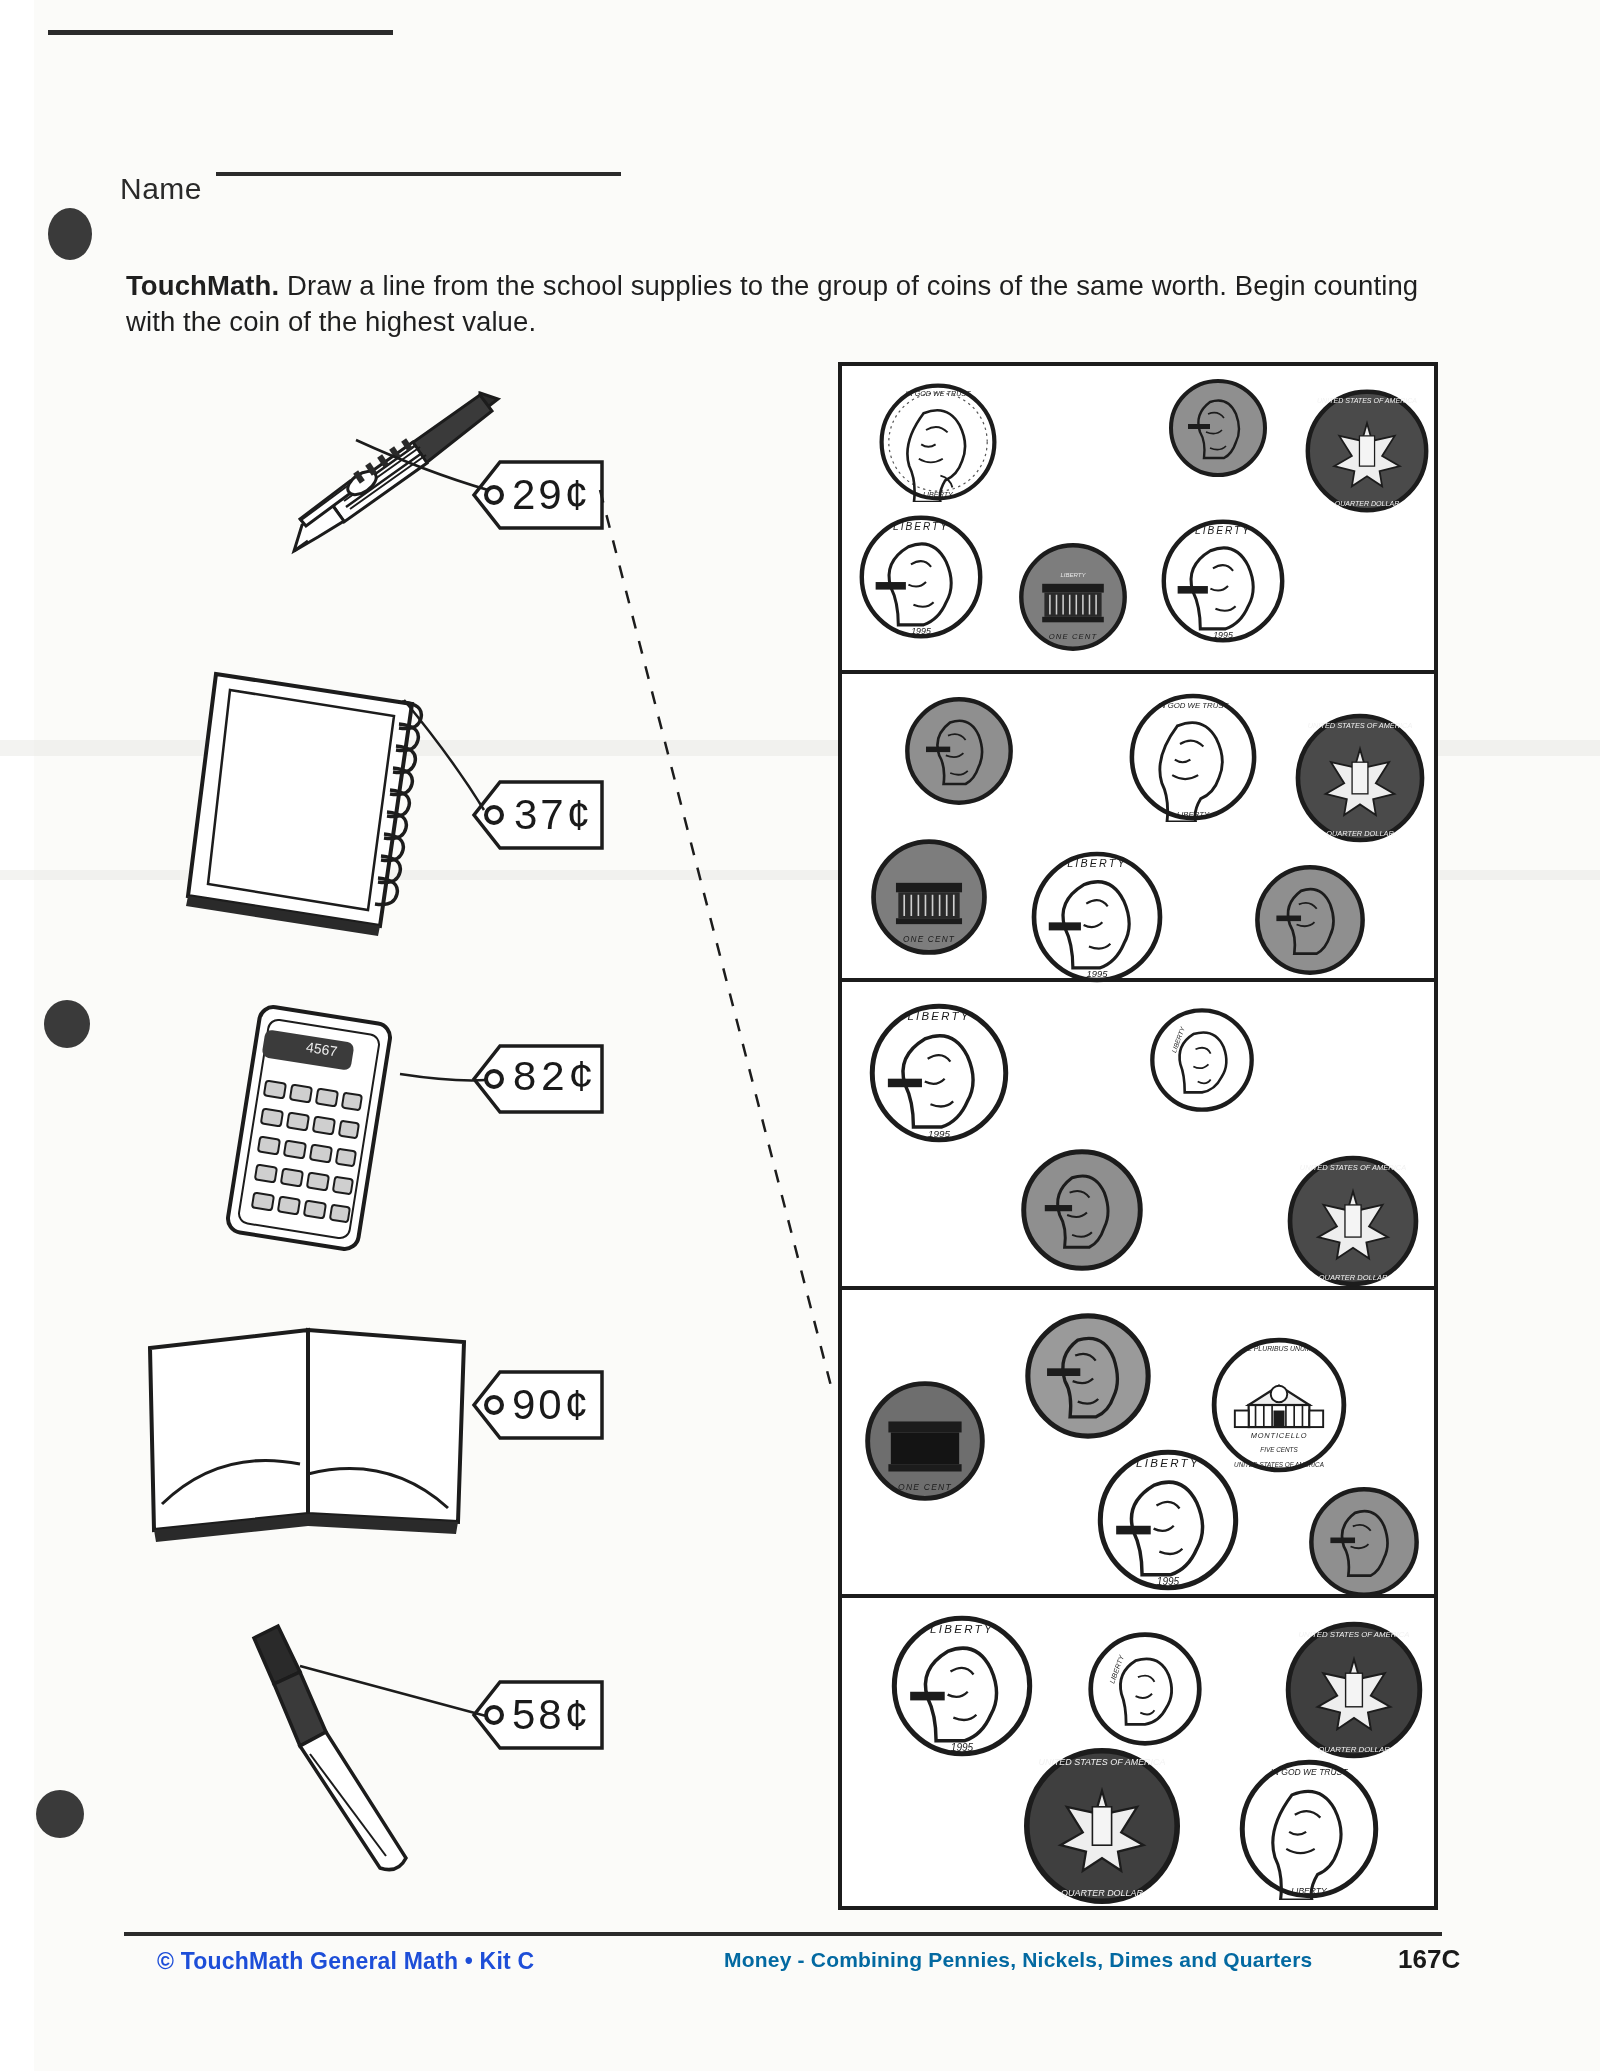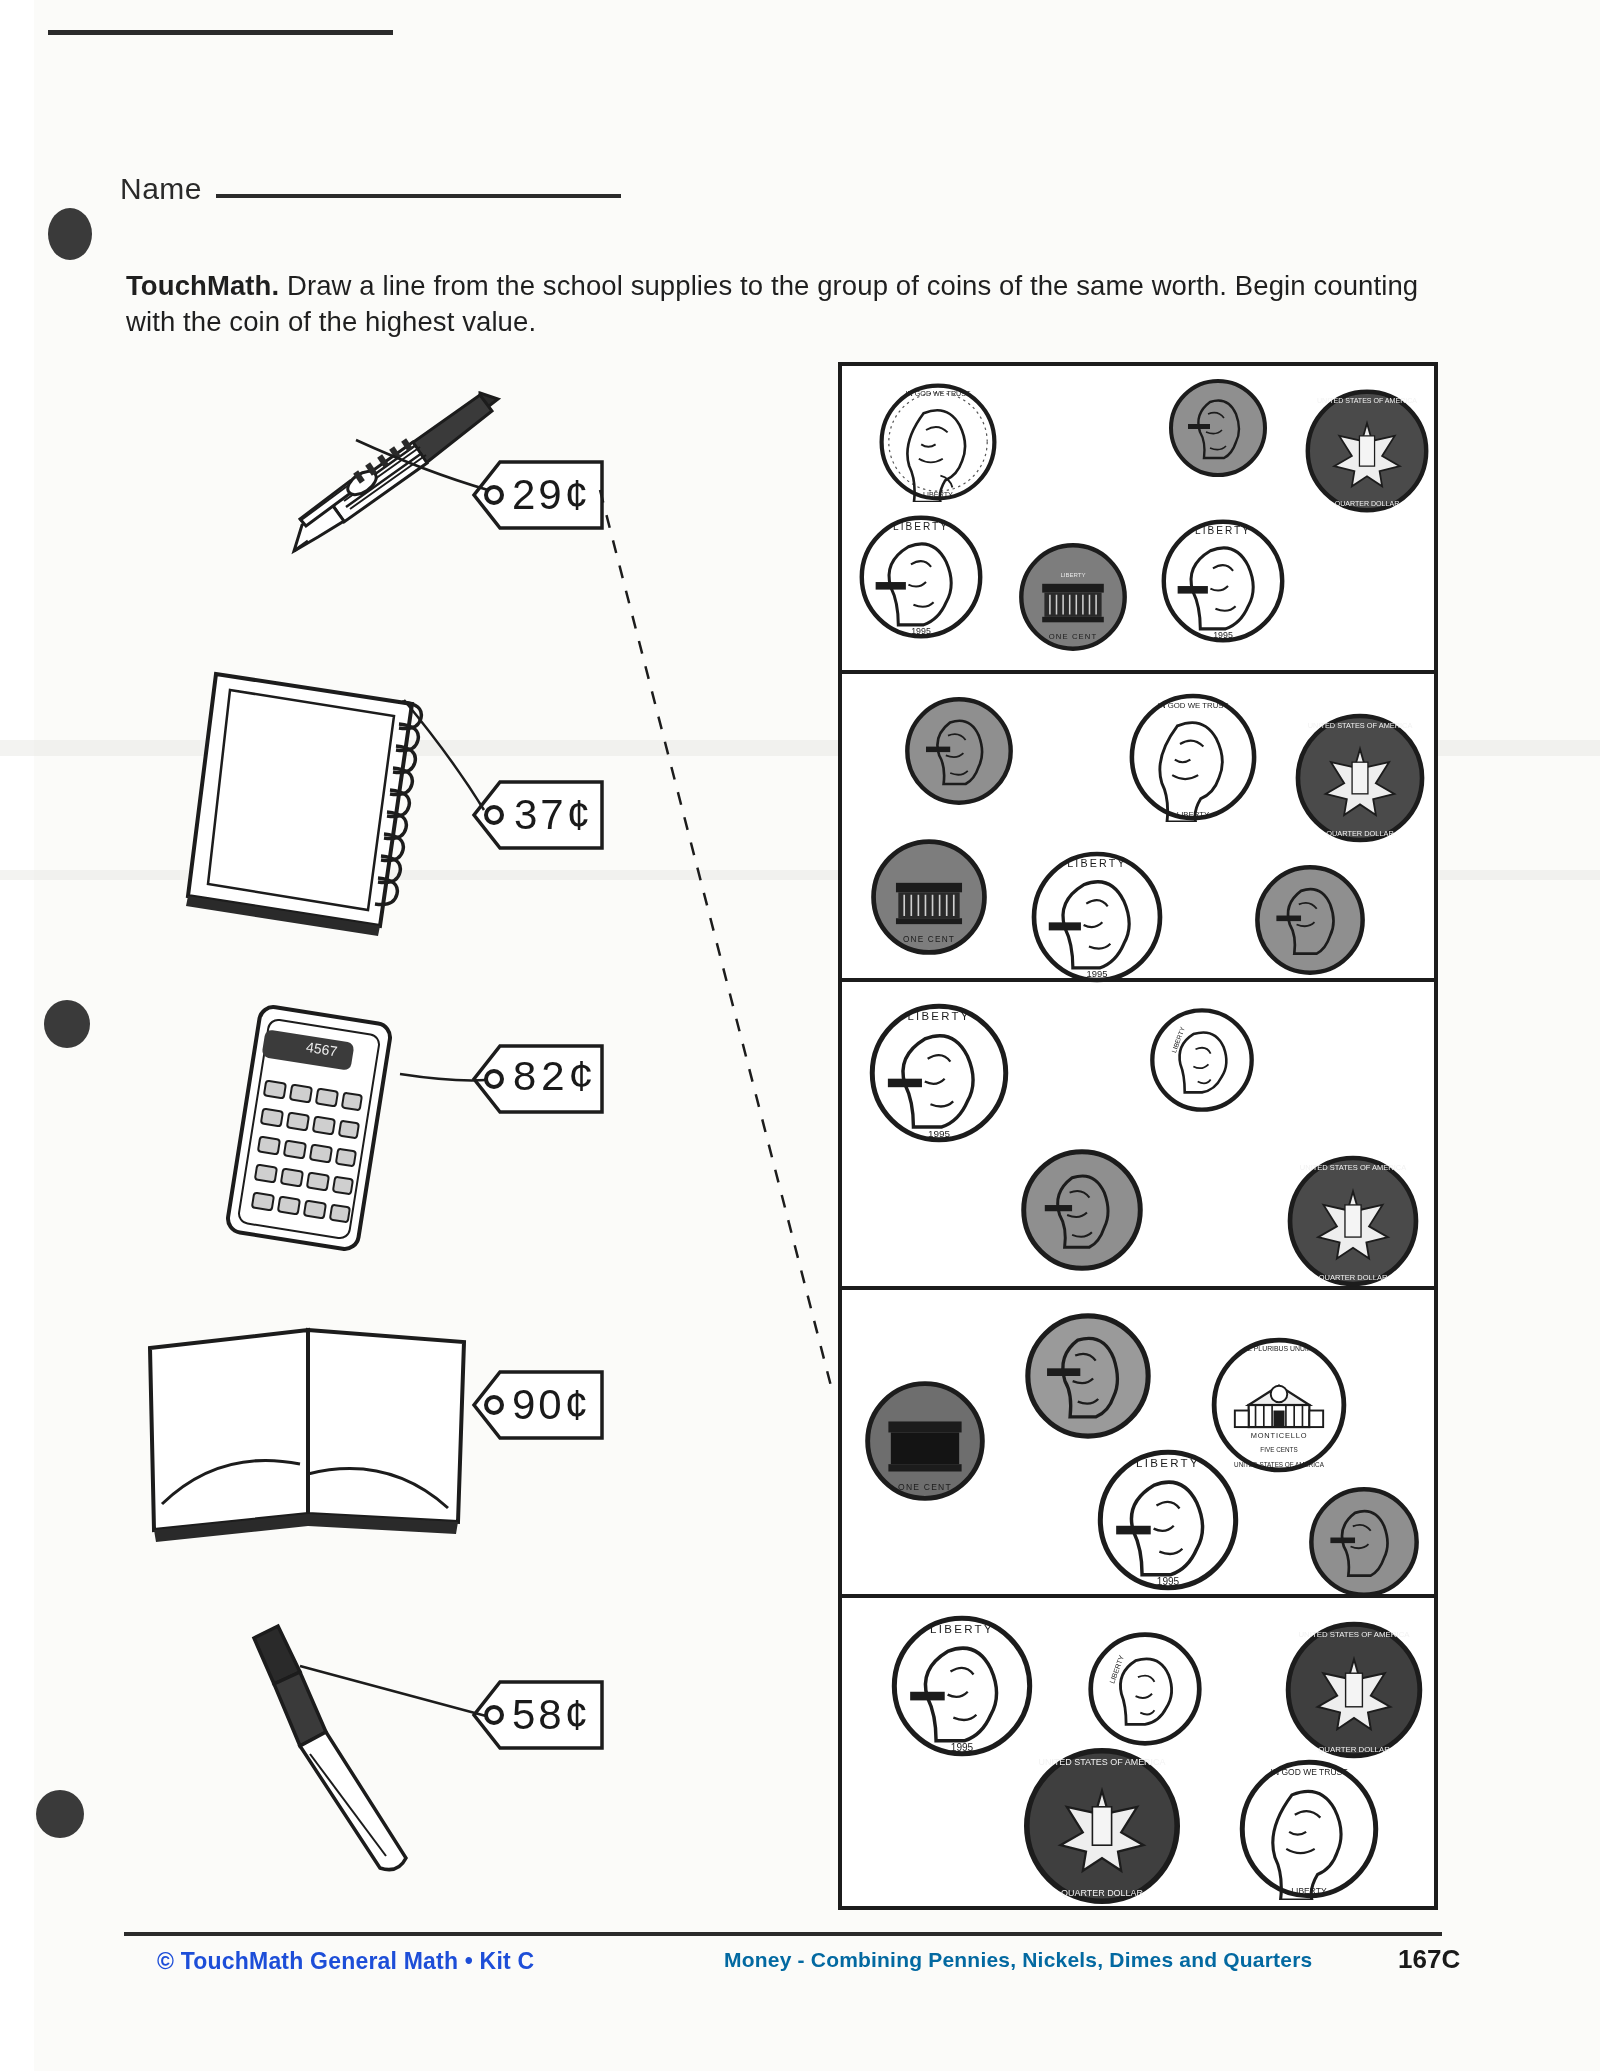--- a/index.html
+++ b/index.html
@@ -13,36 +13,36 @@
   
   .scanedge{position:absolute;left:0;top:0;width:34px;height:2071px;background:#fff;}
   .toprule{position:absolute;left:48px;top:30px;width:345px;height:5px;background:#2b2b2b;}
   .punch{position:absolute;border-radius:50%;background:#3a3a3a;}
   .punch.p1{left:48px;top:208px;width:44px;height:52px;}
   .punch.p2{left:44px;top:1000px;width:46px;height:48px;}
   .punch.p3{left:36px;top:1790px;width:48px;height:48px;}
   .smudge{position:absolute;background:#e9e9e5;opacity:.55;}
 
   
-  .name-row{position:absolute;left:120px;top:172px;display:flex;align-items:flex-end;gap:14px;}
+  .name-row{position:absolute;left:120px;top:172px;display:flex;gap:14px;}
   .name-label{font-size:30px;letter-spacing:.5px;color:#2a2a2a;font-weight:400;}
   .name-line{width:405px;height:4px;background:#2b2b2b;margin-bottom:8px;}
 
   
   .directions{position:absolute;left:126px;top:268px;width:1330px;
     font-size:27.5px;line-height:1.32;color:#1f1f1f;letter-spacing:.1px;}
   .directions b{font-weight:700;}
 
   
   .coin-panel{position:absolute;left:838px;top:362px;width:600px;height:1548px;
     border:4px solid #1c1c1c;box-sizing:border-box;background:#fff;}
   .coin-box{position:relative;height:20%;border-bottom:4px solid #1c1c1c;box-sizing:border-box;}
   .coin-box:last-child{border-bottom:none;}
 
-  .coin{position:absolute;border-radius:50%;box-sizing:border-box;}
+  .coin{position:absolute;border-radius:50%;box-sizing:border-box;font-style:italic;}
   .coin svg{display:block;width:100%;height:100%;}
 
   
   .supply{position:absolute;}
   .tag{position:absolute;}
   .tag svg{display:block;}
   .tag-text{position:absolute;font-size:42px;letter-spacing:3px;color:#1a1a1a;
     font-family:"Liberation Sans",sans-serif;white-space:nowrap;}
 
   

